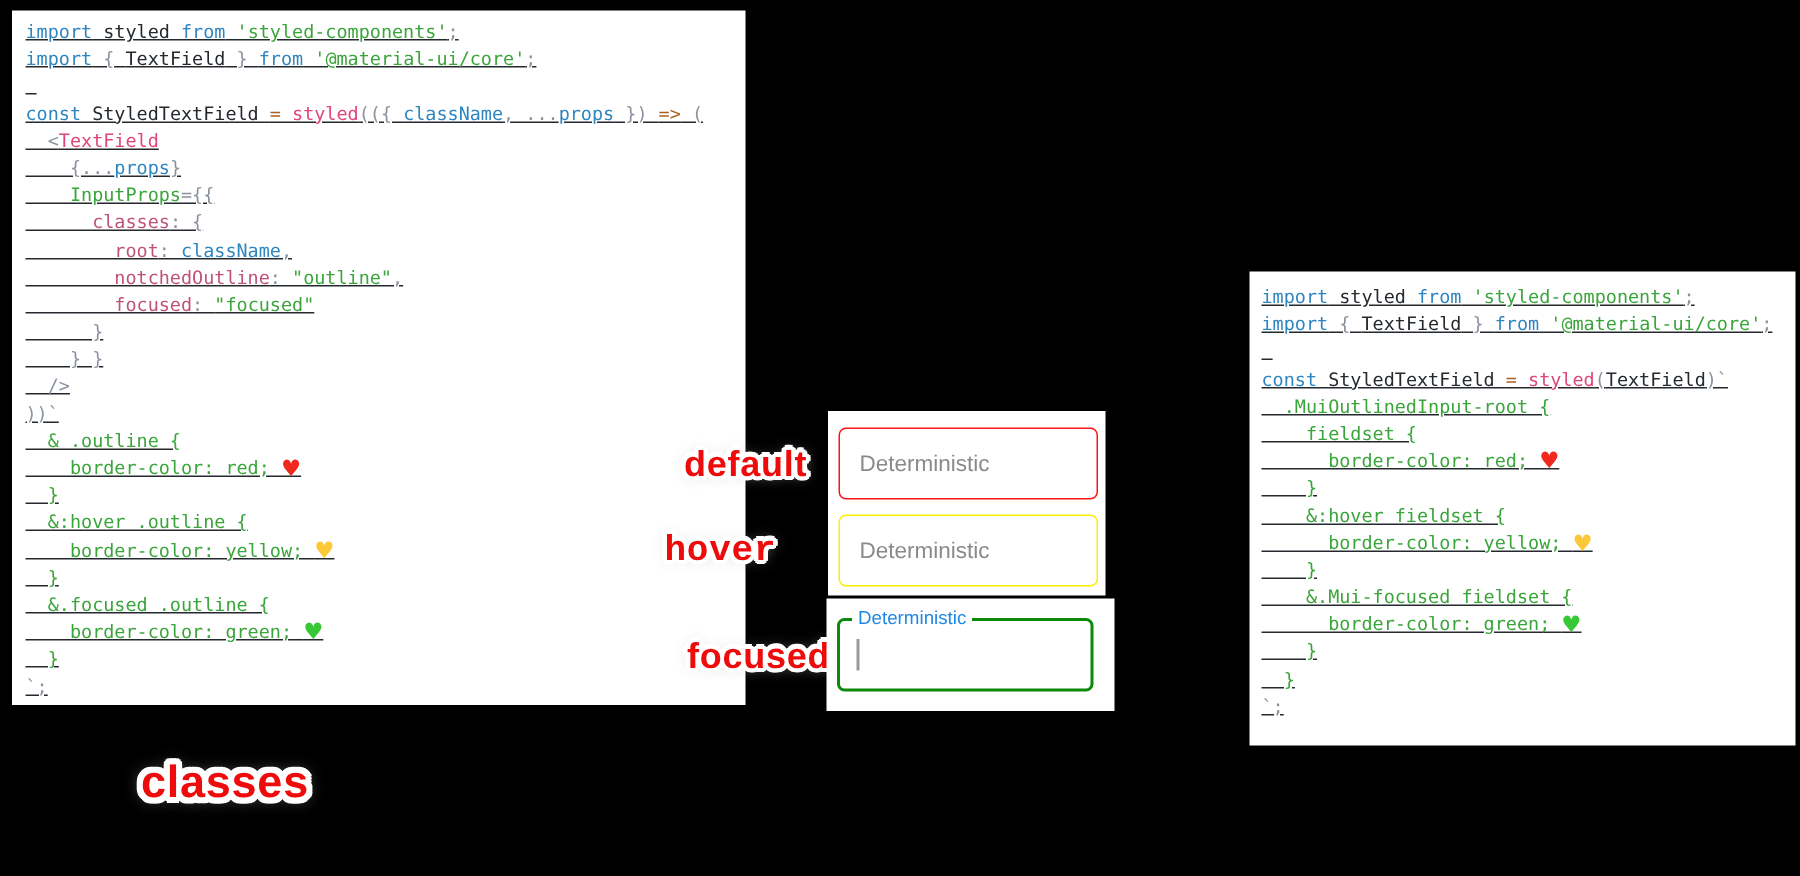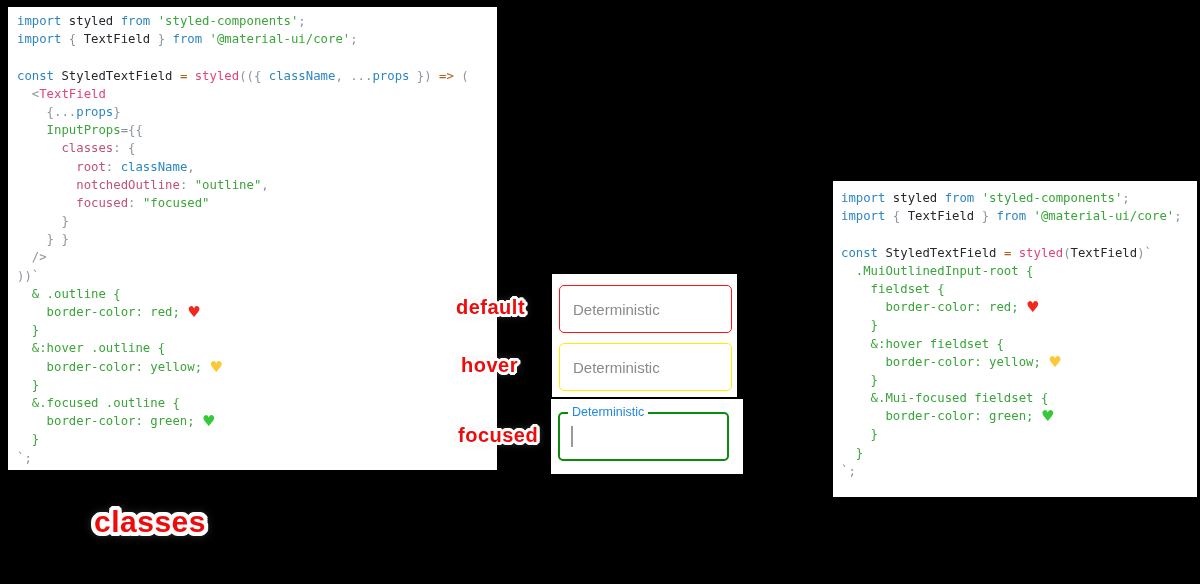--- a/index.html
+++ b/index.html
@@ -2,21 +2,21 @@
 <html style="--keyword: #2e86c1; --green: #3aa53a; --pink: #e0457b; --property: #c05278; --operator: #a9621f; --punctuation: #8b949e; --identifier: #24292e; --heart_red: #f0281e; --heart_yellow: #fdc835; --heart_green: #37c837;"><head>
 <meta charset="utf-8">
 <style>
   html,body{margin:0;padding:0;background:#000;}
   .stage{position:relative;width:1200px;height:584px;background:#000;overflow:hidden;
          font-family:"Liberation Sans",sans-serif;}
 
   
   .code-block{position:absolute;background:#fff;box-sizing:border-box;
     font-family:"DejaVu Sans Mono",monospace;font-size:12.3px;line-height:18.2px;
-    white-space:pre;color:#24292e;}
+    white-space:pre;color:#24292e;text-decoration:underline;}
   .code-classes{left:8px;top:7px;width:489px;height:463px;padding:5px 0 0 9px;}
   .code-globals{left:833px;top:181px;width:364px;height:316px;padding:8px 0 0 8px;}
   .code-line{height:18.2px;}
   .tok-k{color:var(--keyword,#2e86c1);}
   .tok-g{color:var(--green,#3aa53a);}
   .tok-p{color:var(--pink,#e0457b);}
   .tok-m{color:var(--property,#c05278);}
   .tok-o{color:var(--operator,#a9621f);}
   .tok-u{color:var(--punctuation,#8b949e);}
   .tok-i{color:var(--identifier,#24292e);}
@@ -26,23 +26,23 @@
   .tok-hr,.tok-hy,.tok-hg{font-family:"DejaVu Sans",sans-serif;font-size:15px;vertical-align:-1px;}
 
   
   .outlined-red{position:absolute;font-weight:bold;color:#ee0b0b;letter-spacing:0.5px;
     text-shadow:
       -2px -2px 0 #fff, 2px -2px 0 #fff, -2px 2px 0 #fff, 2px 2px 0 #fff,
       -3px 0 0 #fff, 3px 0 0 #fff, 0 -3px 0 #fff, 0 3px 0 #fff,
       -1px -3px 0 #fff, 1px -3px 0 #fff, -1px 3px 0 #fff, 1px 3px 0 #fff,
       -3px -1px 0 #fff, 3px -1px 0 #fff, -3px 1px 0 #fff, 3px 1px 0 #fff,
       0 0 9px rgba(200,200,200,0.9);}
-  .state-label{font-size:20px;}
+  .state-label{font-size:24px;}
   #label-default{left:456px;top:296px;}
-  #label-hover{left:461px;top:354px;}
+  #label-hover{left:443px;top:354px;font-family:Liberation Mono, monospace;}
   #label-focused{left:458px;top:424px;}
   .caption{font-size:30px;
     text-shadow:
       -3px -3px 0 #fff, 3px -3px 0 #fff, -3px 3px 0 #fff, 3px 3px 0 #fff,
       -4px 0 0 #fff, 4px 0 0 #fff, 0 -4px 0 #fff, 0 4px 0 #fff,
       -2px -4px 0 #fff, 2px -4px 0 #fff, -2px 4px 0 #fff, 2px 4px 0 #fff,
       -4px -2px 0 #fff, 4px -2px 0 #fff, -4px 2px 0 #fff, 4px 2px 0 #fff,
       0 0 11px rgba(200,200,200,0.95);}
   #caption-classes{left:94px;top:505px;}
   #caption-globals{left:912px;top:512px;}

